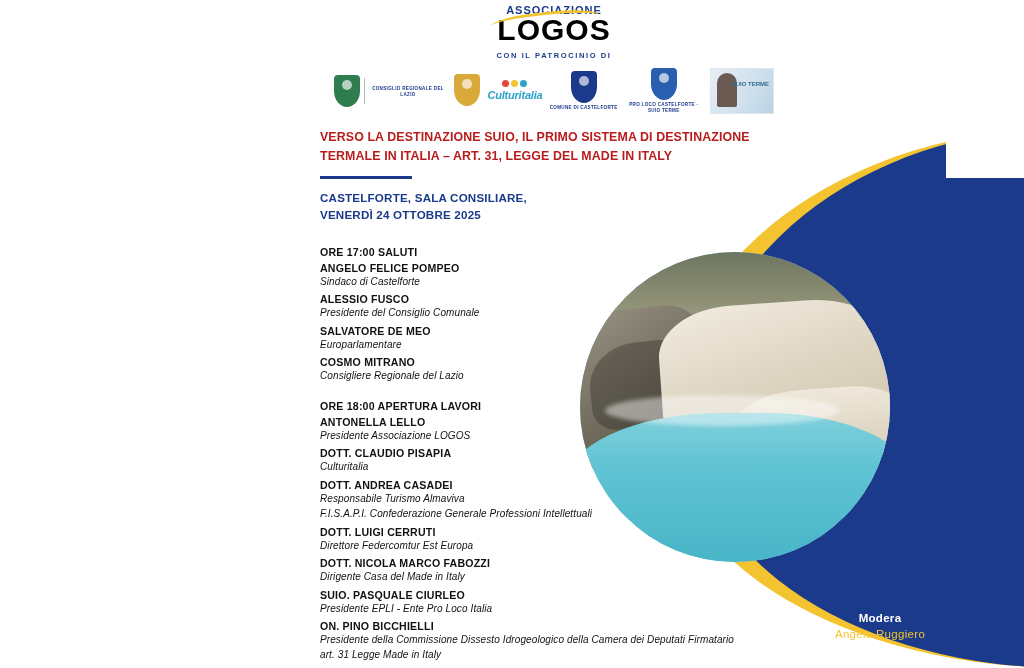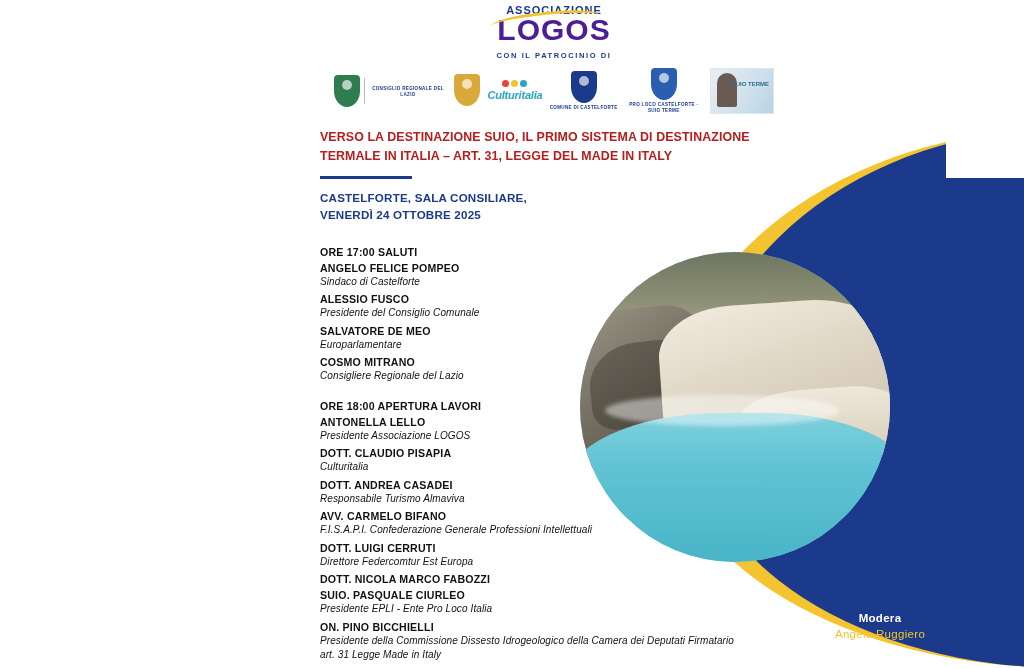--- a/index.html
+++ b/index.html
@@ -132,21 +132,21 @@
     font-size: 11px;
     letter-spacing: 1px;
     font-weight: bold;
     color: #1b3a8c;
   }
   .logo-main {
     font-family: "Liberation Sans", sans-serif;
     font-size: 30px;
     font-weight: bold;
     letter-spacing: 1px;
-    color: #4c1d95;
+    color: #000000;
     line-height: 0.95;
     position: relative;
     display: inline-block;
   }
   .logo-main .swoosh {
     position: absolute;
     left: -6px;
     top: -4px;
     width: 108px;
     height: 14px;
@@ -451,29 +451,29 @@
         </div>
         <div>
           <div class="person">DOTT. CLAUDIO PISAPIA</div>
           <div class="role">Culturitalia</div>
         </div>
         <div>
           <div class="person">DOTT. ANDREA CASADEI</div>
           <div class="role">Responsabile Turismo Almaviva</div>
         </div>
         <div>
-          <div class="person">AVV. CARMELO BIFANO</div>
           <div class="role">F.I.S.A.P.I. Confederazione Generale Professioni Intellettuali</div>
         </div>
         <div>
           <div class="person">DOTT. LUIGI CERRUTI</div>
           <div class="role">Direttore Federcomtur Est Europa</div>
         </div>
         <div>
           <div class="person">DOTT. NICOLA MARCO FABOZZI</div>
+          <div class="role">Dirigente Casa del Made in Italy</div>
         </div>
         <div>
           <div class="person">SUIO. PASQUALE CIURLEO</div>
           <div class="role">Presidente EPLI - Ente Pro Loco Italia</div>
         </div>
         <div>
           <div class="person">ON. PINO BICCHIELLI</div>
           <div class="role">Presidente della Commissione Dissesto Idrogeologico della Camera dei Deputati Firmatario art. 31 Legge Made in Italy</div>
         </div>
       </div>

